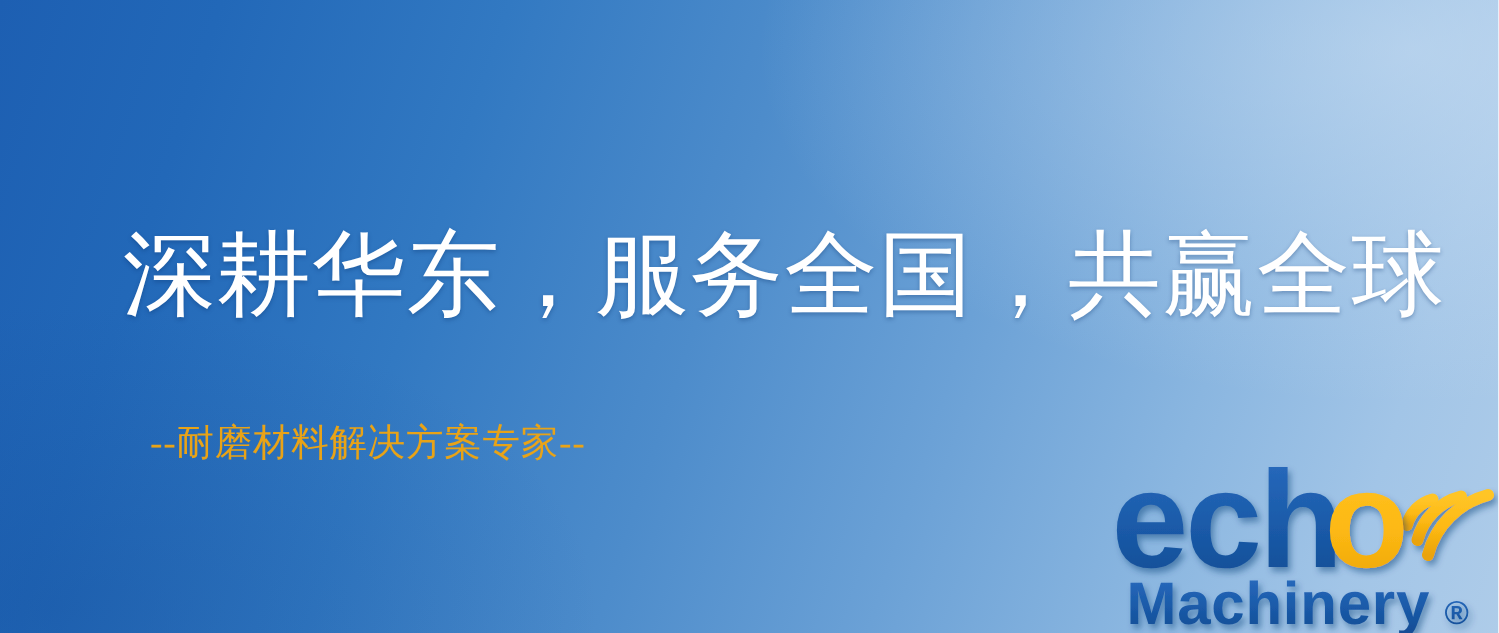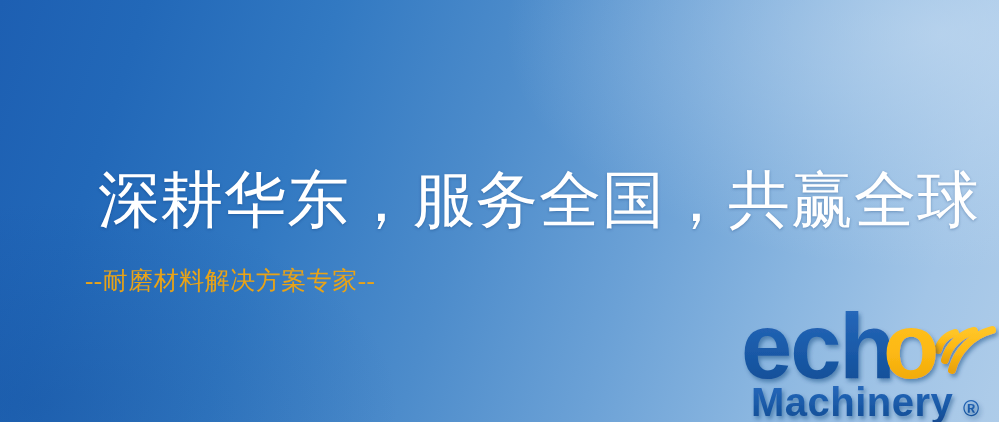--- a/index.html
+++ b/index.html
@@ -38,37 +38,37 @@
     pointer-events: none;
     background:
       radial-gradient(ellipse 70% 90% at 94% 8%, rgba(208,226,244,0.55) 0%, rgba(208,226,244,0.0) 62%),
       radial-gradient(ellipse 60% 80% at 4% 96%, rgba(16,72,150,0.30) 0%, rgba(16,72,150,0.0) 60%);
   }
 
   .headline {
     position: absolute;
     left: 82px;
     top: 152px;
-    margin: 16px;
+    margin: 0;
     font-family: "Liberation Serif", "DejaVu Serif", serif;
     font-size: 62px;
     line-height: 1.05;
     font-weight: 400;
     color: #ffffff;
     letter-spacing: 1px;
     white-space: nowrap;
     text-shadow: 0 1px 3px rgba(10,50,105,0.35);
     z-index: 3;
   }
 
   .subtitle {
     position: absolute;
     left: 84px;
     top: 266px;
-    margin: 1px;
+    margin: 16px;
     font-family: "Liberation Serif", "DejaVu Serif", serif;
     font-size: 25px;
     line-height: 1.1;
     font-weight: 400;
     color: #e8a317;
     letter-spacing: 0.5px;
     white-space: nowrap;
     z-index: 3;
   }
 

